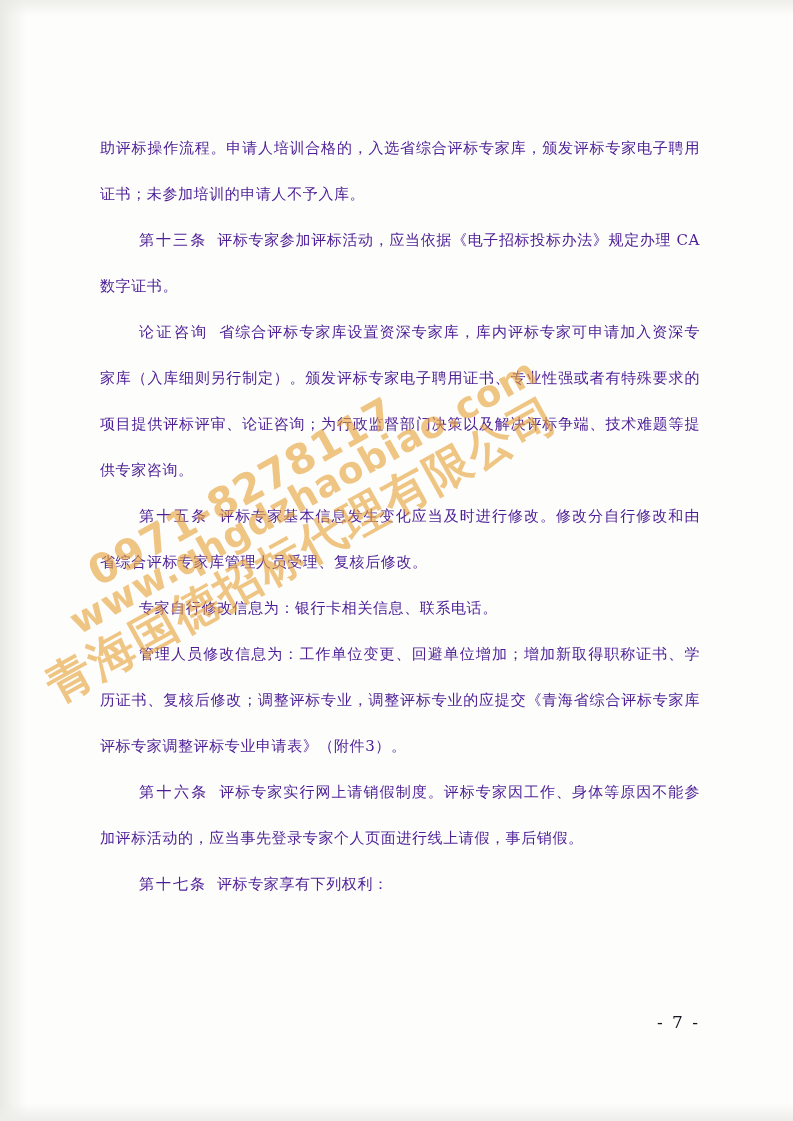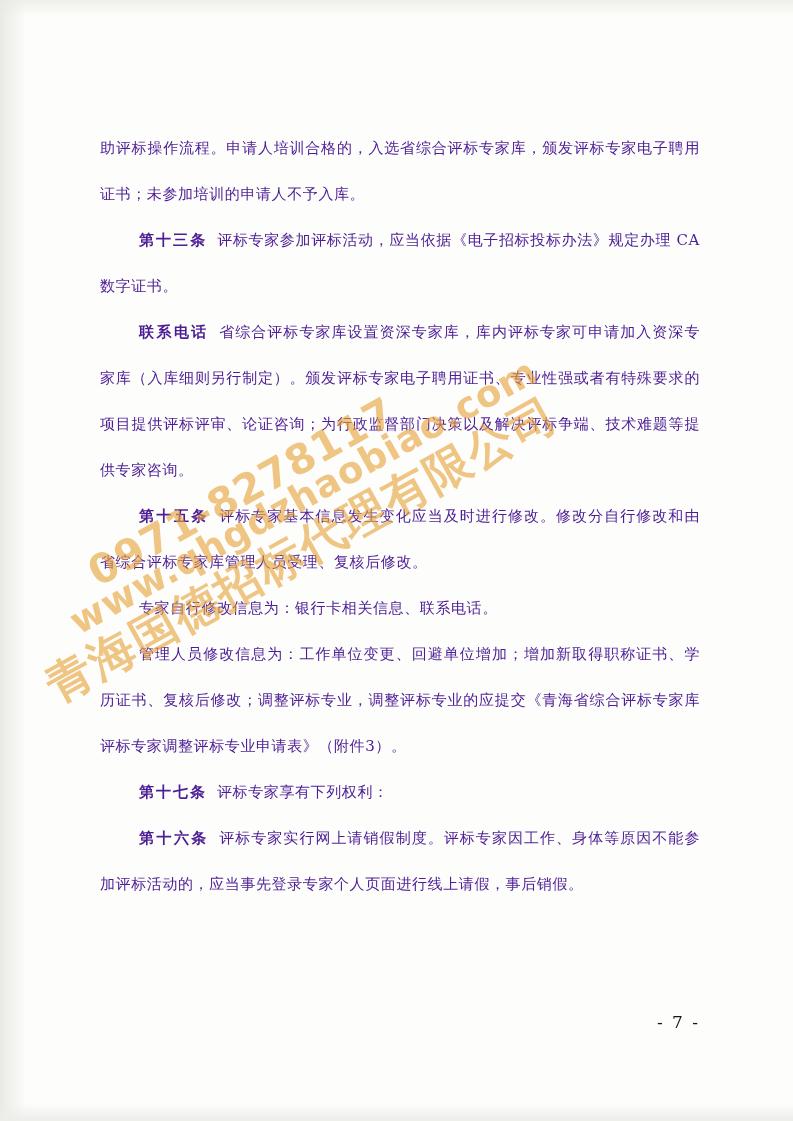--- a/index.html
+++ b/index.html
@@ -34,21 +34,21 @@
     text-align: justify;
     text-justify: inter-character;
     margin: 0;
     white-space: pre-wrap;
     word-break: break-all;
   }
   .para.indent {
     text-indent: 39px;
   }
   .art-label {
-    font-weight: bold;
+    font-weight: normal;
     letter-spacing: 2px;
   }
   .para .sp {
     display: inline-block;
     width: 10px;
   }
   .page-number {
     position: absolute;
     left: 0;
     right: 0;
@@ -127,31 +127,31 @@
   <div class="scan-edge-top"></div>
   <div class="scan-edge-left"></div>
   <div class="scan-edge-bottom"></div>
 
   <div class="page-inner">
 
     <p class="para"><span>助评标操作流程。申请人培训合格的，入选省综合评标专家库，颁发评标专家电子聘用证书；未参加培训的申请人不予入库。</span></p>
 
     <p class="para indent"><span class="art-label">第十三条</span><span class="sp"></span><span>评标专家参加评标活动，应当依据《电子招标投标办法》规定办理 CA 数字证书。</span></p>
 
-    <p class="para indent"><span class="art-label">联系电话</span><span class="sp"></span><span>省综合评标专家库设置资深专家库，库内评标专家可申请加入资深专家库（入库细则另行制定）。颁发评标专家电子聘用证书、专业性强或者有特殊要求的项目提供评标评审、论证咨询；为行政监督部门决策以及解决评标争端、技术难题等提供专家咨询。</span></p>
+    <p class="para indent"><span class="art-label">论证咨询</span><span class="sp"></span><span>省综合评标专家库设置资深专家库，库内评标专家可申请加入资深专家库（入库细则另行制定）。颁发评标专家电子聘用证书、专业性强或者有特殊要求的项目提供评标评审、论证咨询；为行政监督部门决策以及解决评标争端、技术难题等提供专家咨询。</span></p>
 
     <p class="para indent"><span class="art-label">第十五条</span><span class="sp"></span><span>评标专家基本信息发生变化应当及时进行修改。修改分自行修改和由省综合评标专家库管理人员受理、复核后修改。</span></p>
 
     <p class="para indent"><span>专家自行修改信息为：银行卡相关信息、联系电话。</span></p>
 
     <p class="para indent"><span>管理人员修改信息为：工作单位变更、回避单位增加；增加新取得职称证书、学历证书、复核后修改；调整评标专业，调整评标专业的应提交《青海省综合评标专家库评标专家调整评标专业申请表》（附件3）。</span></p>
 
+    <p class="para indent"><span class="art-label">第十六条</span><span class="sp"></span><span>评标专家实行网上请销假制度。评标专家因工作、身体等原因不能参加评标活动的，应当事先登录专家个人页面进行线上请假，事后销假。</span></p>
+
     <p class="para indent"><span class="art-label">第十七条</span><span class="sp"></span><span>评标专家享有下列权利：</span></p>
-
-    <p class="para indent"><span class="art-label">第十六条</span><span class="sp"></span><span>评标专家实行网上请销假制度。评标专家因工作、身体等原因不能参加评标活动的，应当事先登录专家个人页面进行线上请假，事后销假。</span></p>
 
   </div>
 
   <div class="watermark">
     <div class="wm-line wm-1">青海国德招标代理有限公司</div>
     <div class="wm-line wm-2">www.qhgdzhaobiao.com</div>
     <div class="wm-line wm-3">0971-8278117</div>
   </div>
 
   <div class="page-number">- 7 -</div>

